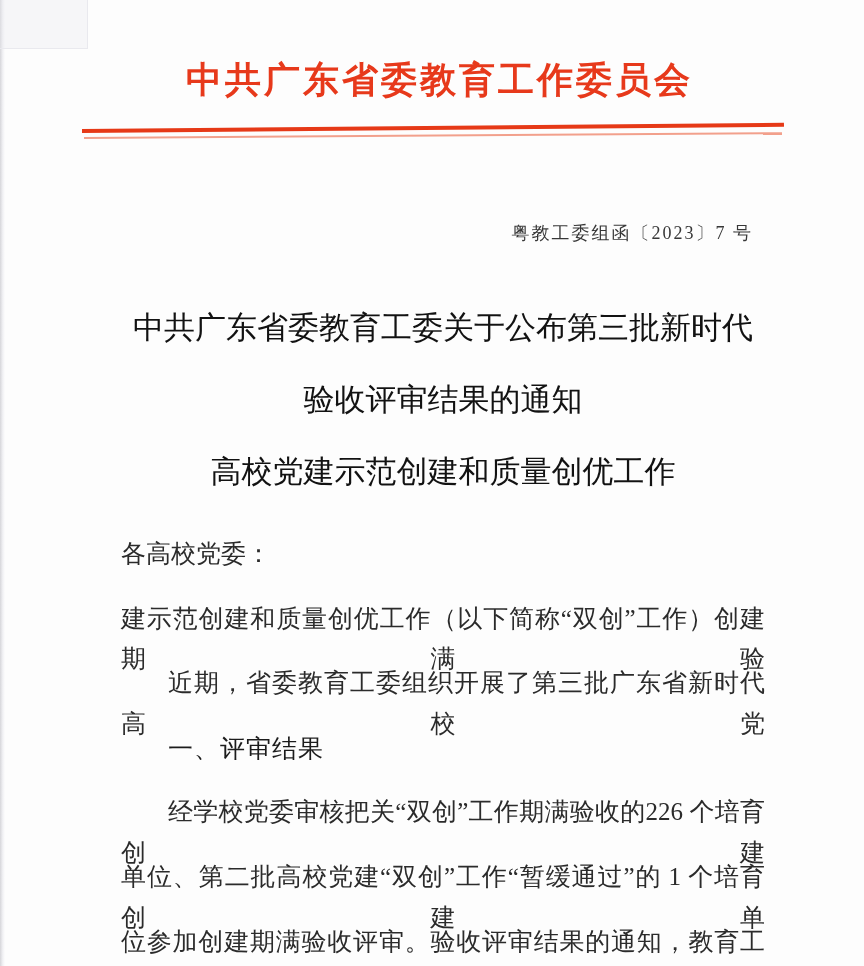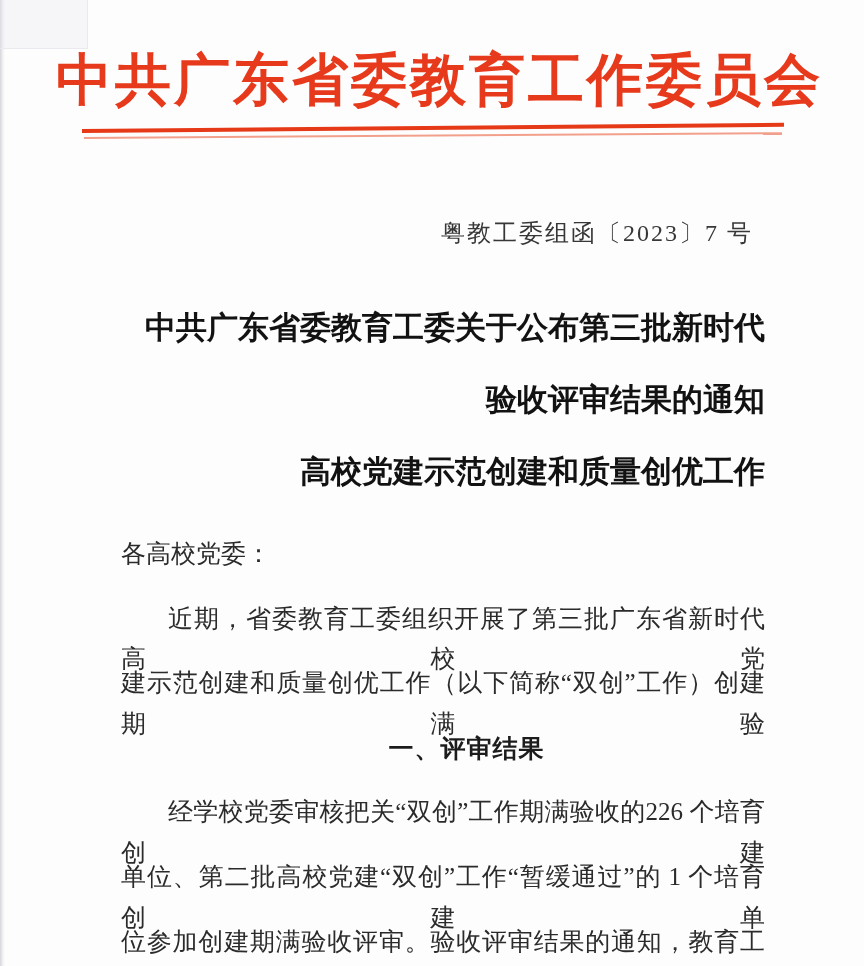--- a/index.html
+++ b/index.html
@@ -20,63 +20,62 @@
     position: absolute; left: 0; top: 0; width: 88px; height: 49px;
     background: rgba(232,232,238,0.30);
   }
   .crease-v { position: absolute; left: 87px; top: 0; width: 1px; height: 49px; background: #e9e9ee; }
   .crease-h { position: absolute; left: 0; top: 48px; width: 88px; height: 1px; background: #e9e9ee; }
 
   .letterhead {
     position: absolute; left: 0; right: 0; top: 50px;
     padding-left: 6px;
     text-align: center;
-    font-size: 56px; line-height: 60px;
+    font-size: 36px; line-height: 60px;
     font-weight: 700;
     letter-spacing: 3px;
     color: #e7391b;
     margin-left: 9px;
   }
   .rule-thick {
     position: absolute; left: 82px; top: 129px; width: 702px; height: 4px;
     background: #e63917;
     transform: rotate(-0.5deg); transform-origin: left center;
   }
   .rule-thin {
     position: absolute; left: 84px; top: 137px; width: 698px; height: 2px;
     background: #f2a08c;
     transform: rotate(-0.4deg); transform-origin: left center;
   }
   .doc-number {
     position: absolute; right: 111px; top: 218px;
-    font-size: 24px; line-height: 30px;
+    font-size: 18px; line-height: 30px;
     letter-spacing: 2px;
     color: #373737;
   }
   .title {
     position: absolute; left: 121px; width: 644px; top: 292px;
-    text-align: right;
+    text-align: center;
     font-size: 31px; line-height: 72px;
-    font-weight: 700;
+    font-weight: 400;
     color: #121212;
   }
   .docbody {
     position: absolute; left: 121px; width: 644px; top: 510px;
     font-size: 25px; line-height: 40.6px;
     color: #2b2b2b;
   }
   .bline { height: 40.6px; white-space: nowrap; margin-top: 24px; }
   .just { white-space: normal; text-align: justify; text-align-last: justify; }
   .ind { text-indent: 47px; }
   .heading {
     font-family: "Liberation Sans", "DejaVu Sans", sans-serif;
-    font-weight: 700;
+    font-weight: 400;
     color: #1c1c1c;
     letter-spacing: 1px;
-    text-align: center;
   }
   .partial { margin-top: -5px; color: #5f5f5f; }
 </style>
 </head>
 <body>
 
 <div class="page">
 
   <div class="edge-left"></div>
   <div class="corner-shade"></div>
@@ -92,22 +91,22 @@
 
   <div class="title">
     <div>中共广东省委教育工委关于公布第三批新时代</div>
     <div>验收评审结果的通知</div>
     <div>高校党建示范创建和质量创优工作</div>
   </div>
 
   <div class="docbody">
     <div class="bline">各高校党委：</div>
 
+    <div class="bline just">建示范创建和质量创优工作（以下简称“双创”工作）创建期满验</div>
     <div class="bline ind just">近期，省委教育工委组织开展了第三批广东省新时代高校党</div>
-    <div class="bline just">建示范创建和质量创优工作（以下简称“双创”工作）创建期满验</div>
 
     <div class="bline ind heading">一、评审结果</div>
 
     <div class="bline ind just">经学校党委审核把关“双创”工作期满验收的226 个培育创建</div>
     <div class="bline just">单位、第二批高校党建“双创”工作“暂缓通过”的 1 个培育创建单</div>
     <div class="bline just">位参加创建期满验收评审。验收评审结果的通知，教育工委组织</div>
     <div class="bline just">专家评审，研究决定，223 个培育创建单位评审结果为“通过验</div>
     <div class="bline">件。</div>
 
     <div class="bline ind heading partial">二、工作要求</div>

